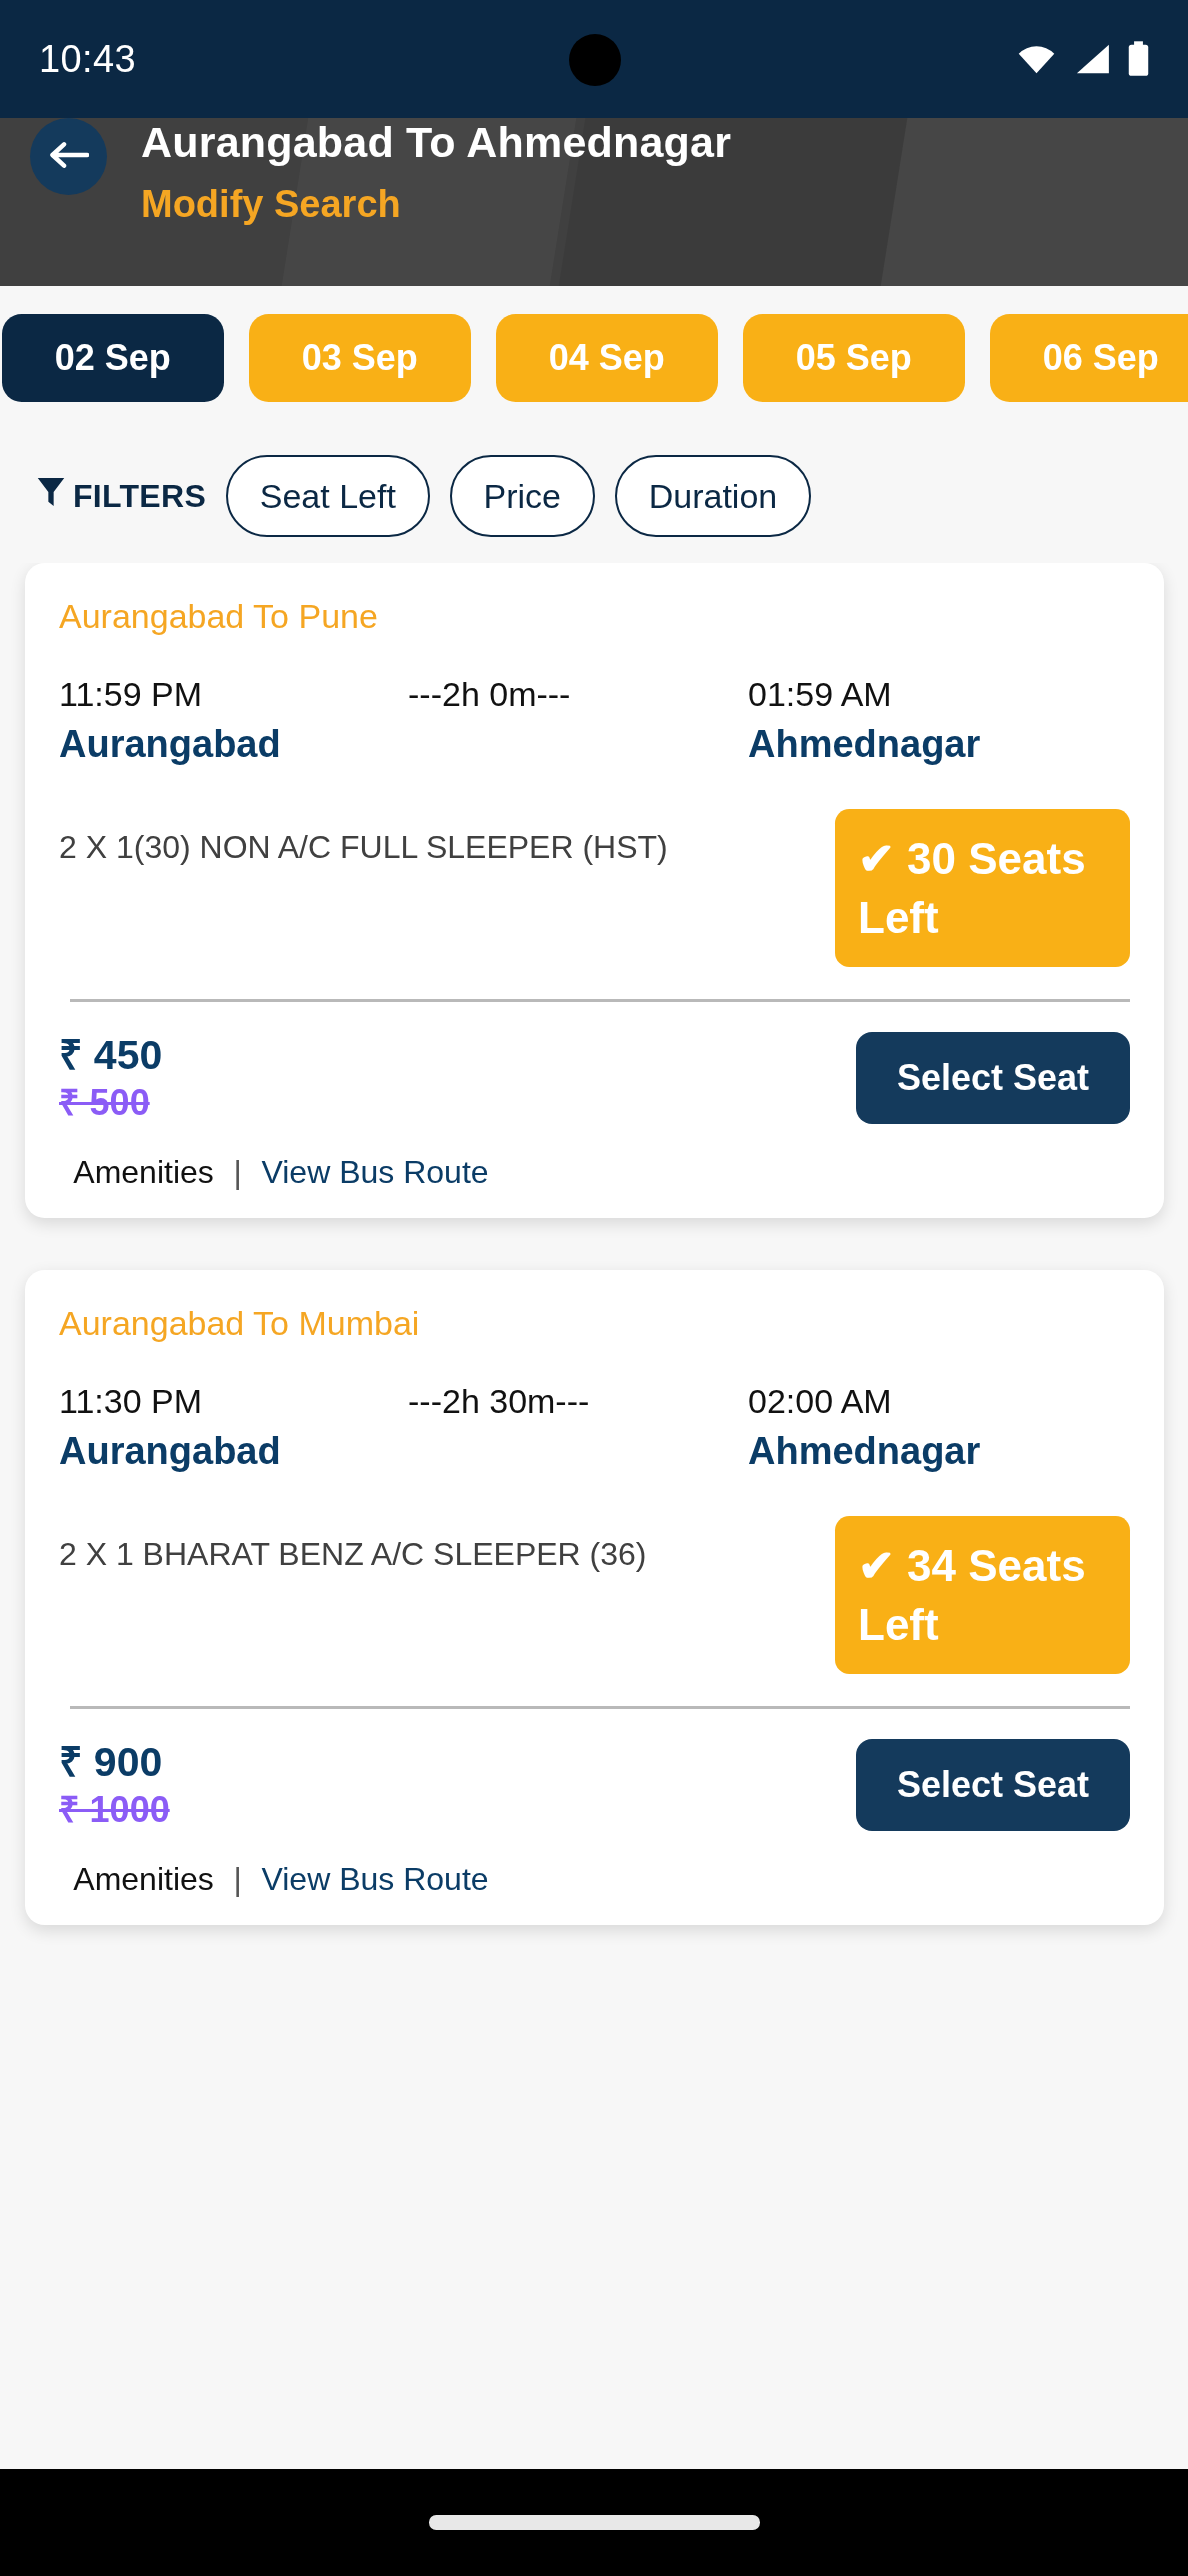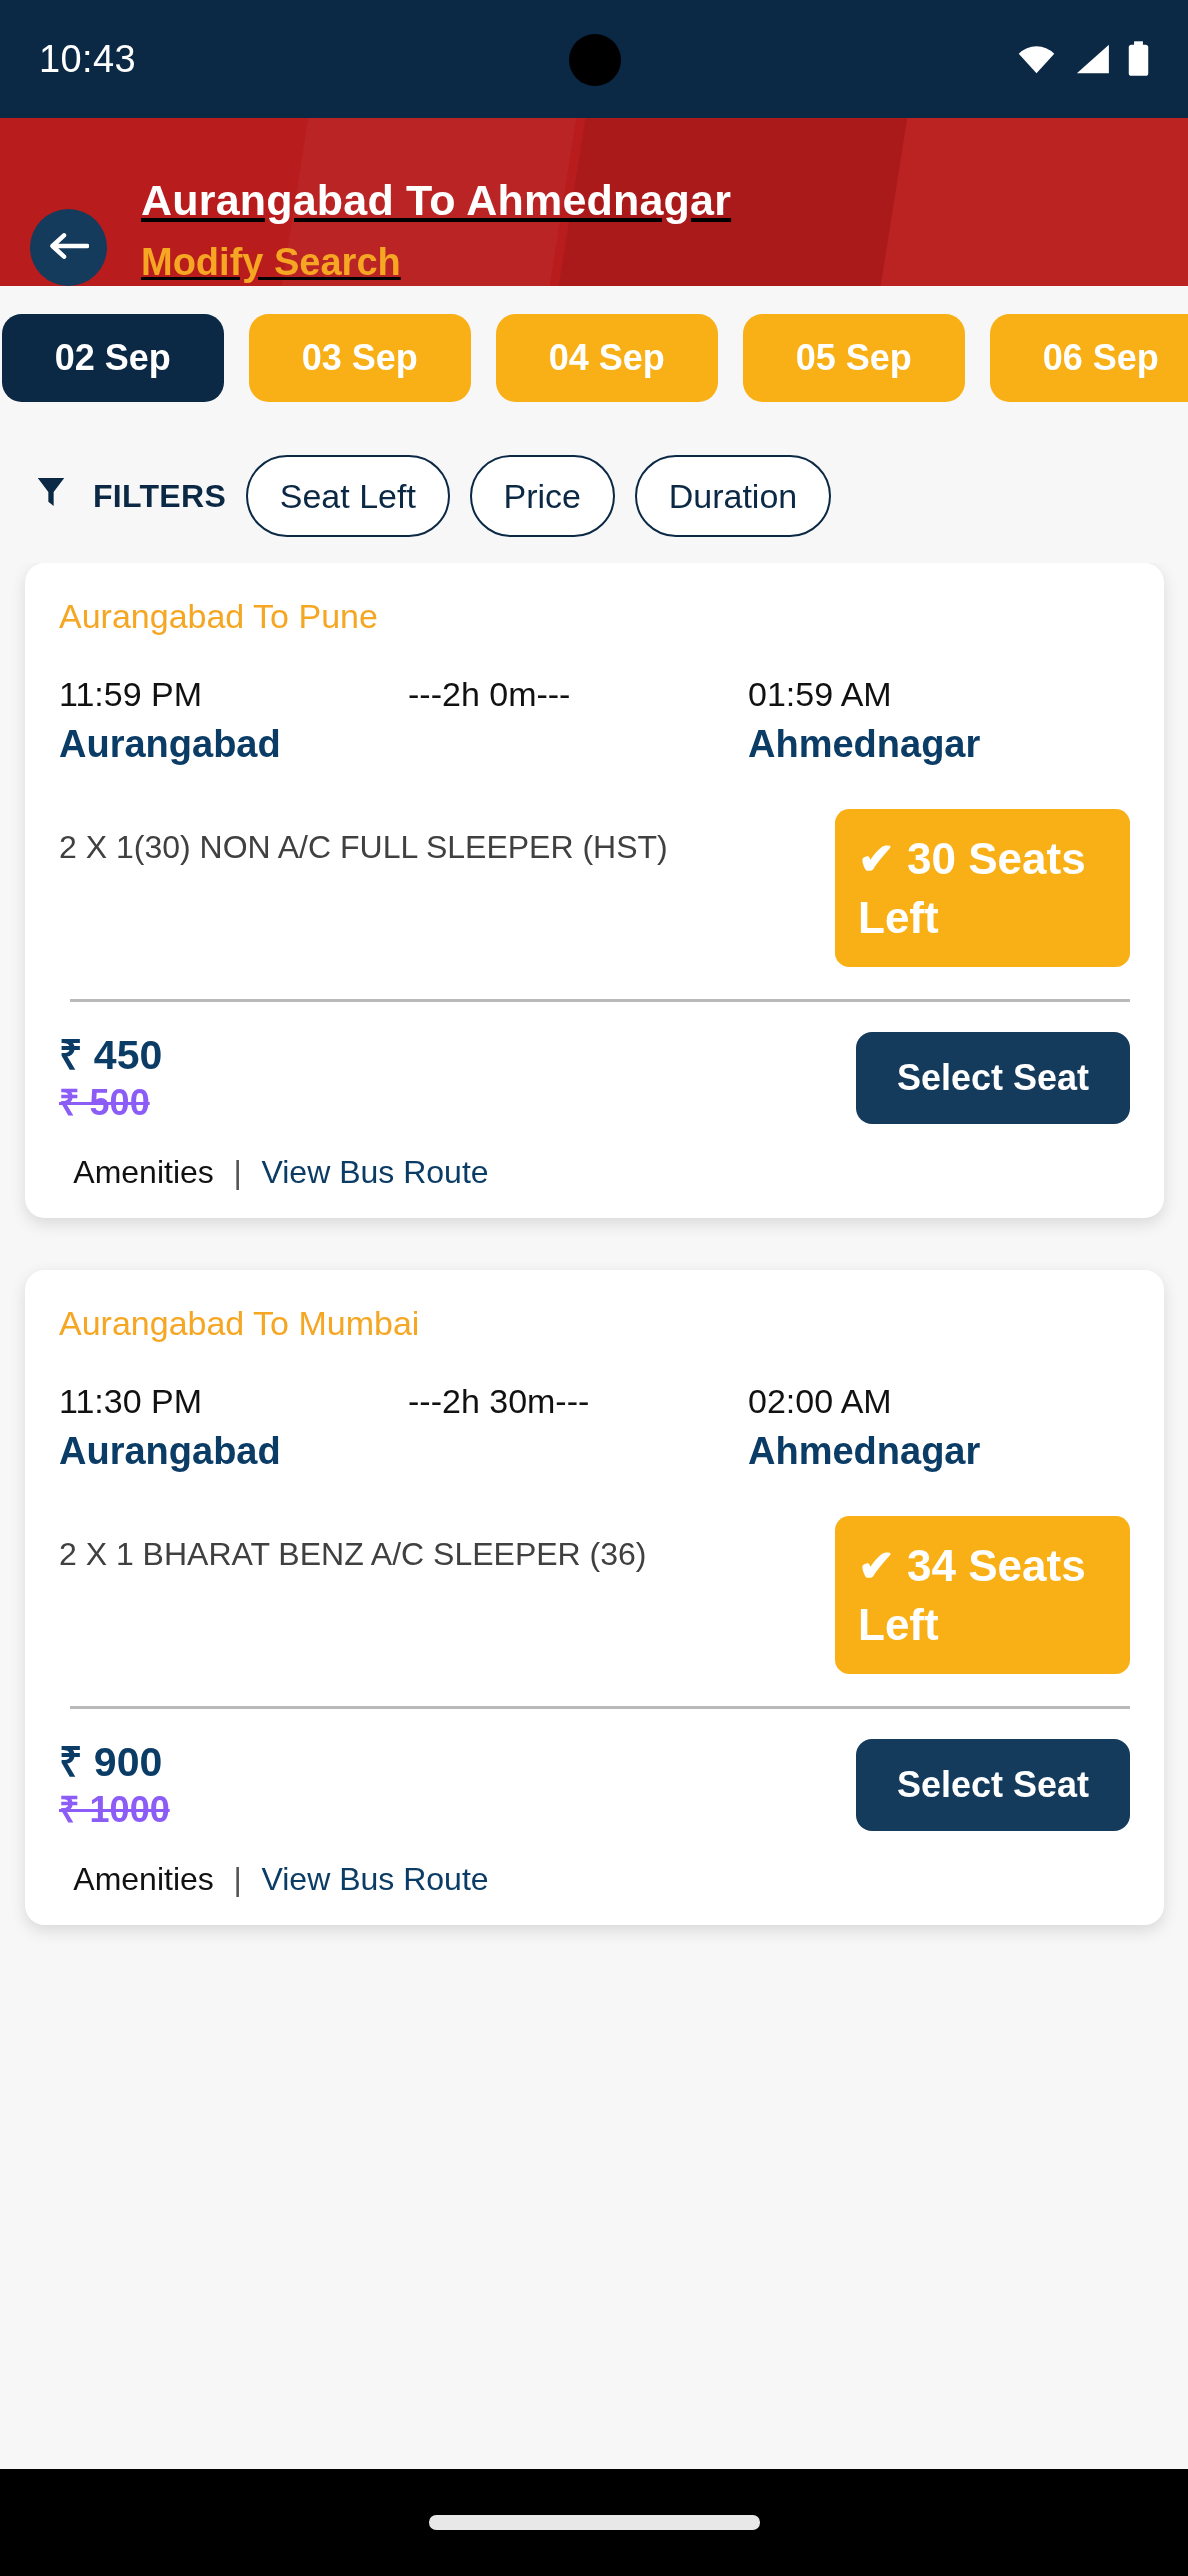--- a/index.html
+++ b/index.html
@@ -21,22 +21,22 @@
   .punchhole {
     position:absolute; left:50%; top:34px; transform:translateX(-50%);
     width:52px; height:52px; border-radius:50%; background:#000000;
   }
   .status-icons { display:flex; align-items:center; gap:16px; }
   .status-icons svg { display:block; }
 
   
   .header {
     flex:0 0 168px; position:relative; overflow:hidden;
-    background:#b91c1c;
-    display:flex; align-items:flex-end; padding:0 0 0 30px;text-decoration:underline;
+    background:#404040;
+    display:flex; align-items:flex-start; padding:0 0 0 30px;
   }
   .header .band {
     position:absolute; top:-36px; bottom:-36px; width:268px;
     background:rgba(255,255,255,0.035); transform:skewX(-9deg);
   }
   .band.b1 { left:295px; }
   .band.b2 { left:572px; width:322px; background:rgba(0,0,0,0.07); }
   .band.b3 { left:894px; width:376px; background:rgba(255,255,255,0.03); }
   .back-btn {
     position:relative; z-index:3;
@@ -67,21 +67,21 @@
     font-size:36px; font-weight:bold; color:#ffffff; background:#f9b016;
     padding:0 30px; cursor:pointer; white-space:nowrap;
   }
   .date-chip.active { background:#0b2844; }
 
   
   .filter-row {
     flex:0 0 134px; display:flex; align-items:center; gap:19.7px; padding:0 36px;
   }
   .filters-label {
-    display:flex; align-items:center; gap:27px;
+    display:flex; align-items:center; gap:7px;
     color:#0b2844; font-size:32px; font-weight:bold; letter-spacing:0.3px;
     cursor:pointer;
   }
   .filter-chip {
     height:82px; border:2.7px solid #0b2844; border-radius:41px;
     display:flex; align-items:center; justify-content:center;
     padding:0 32px; font-size:34px; color:#0b2844; background:#ffffff;
     cursor:pointer; white-space:nowrap;
   }
 

